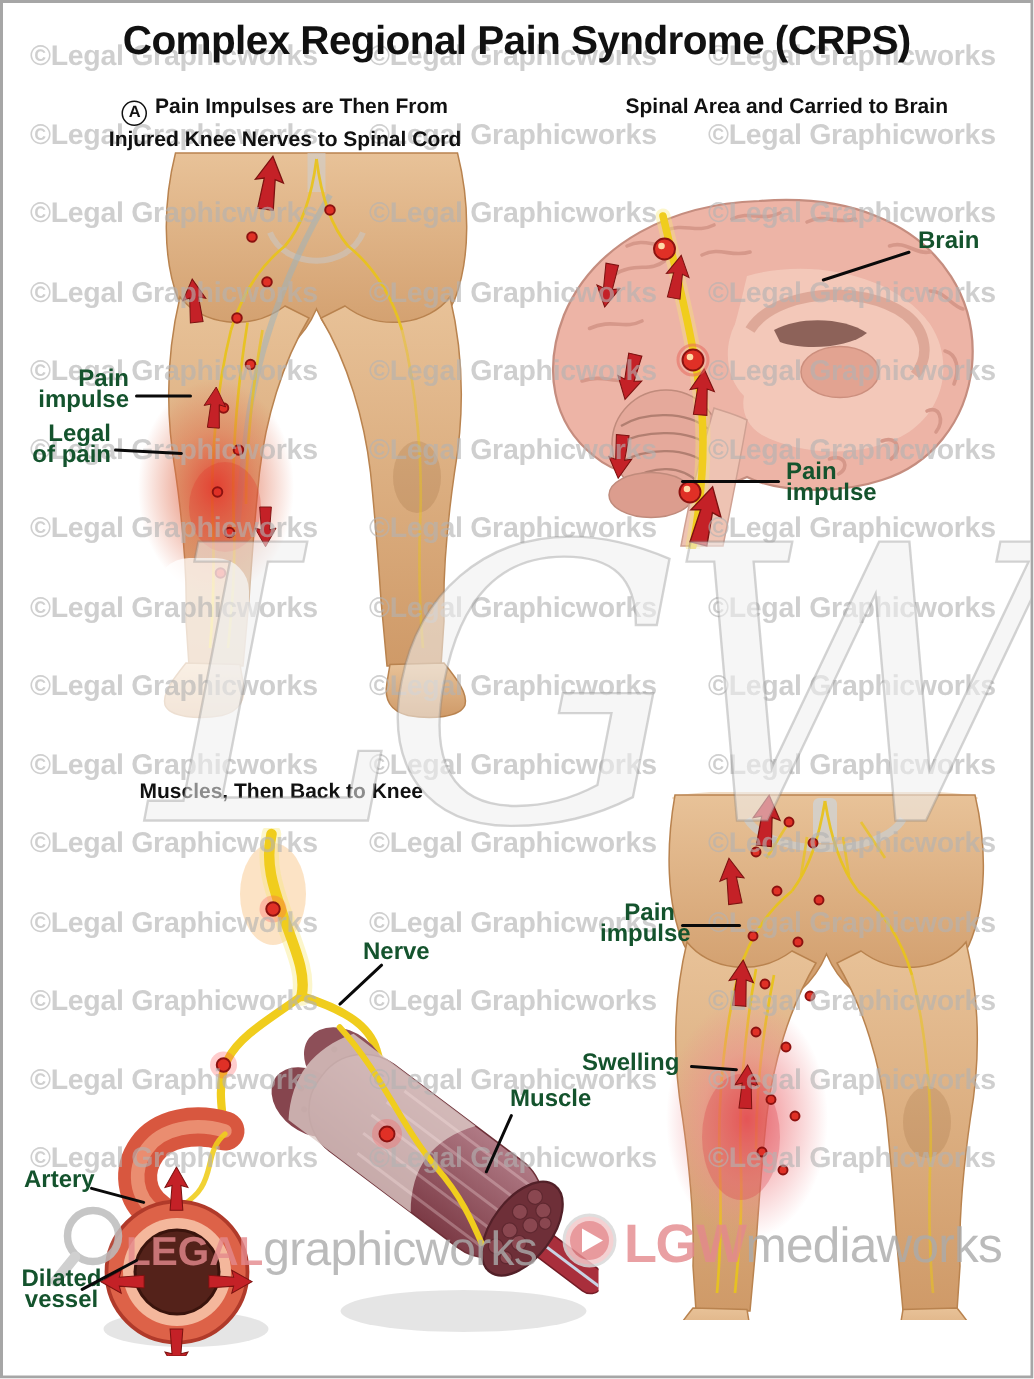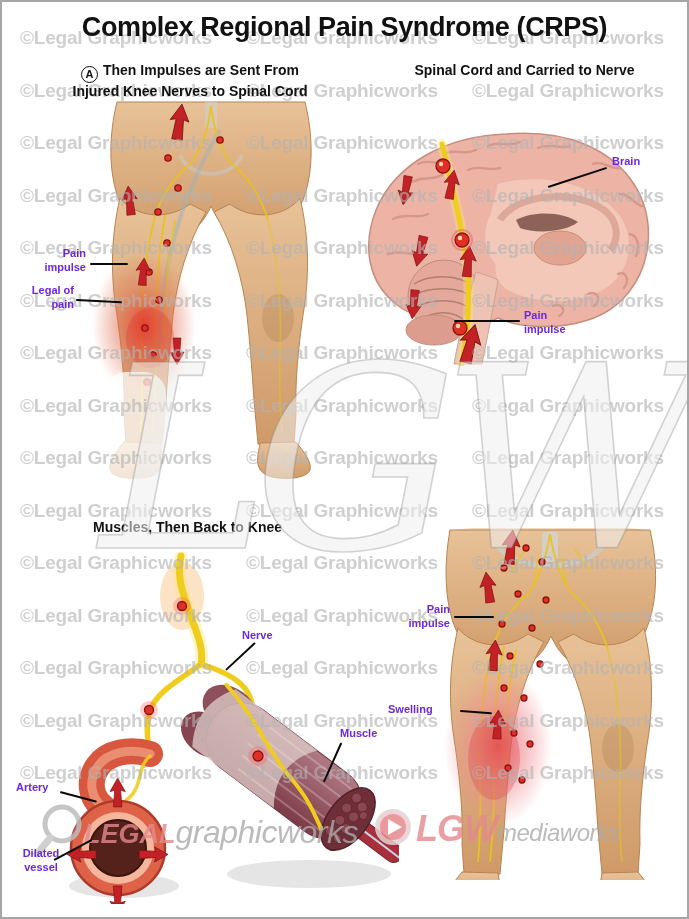--- a/index.html
+++ b/index.html
@@ -18,37 +18,37 @@
      -webkit-text-stroke:1.6px rgba(128,128,128,.32);
      text-shadow:0 0 1px rgba(140,140,140,.15);}
   
   .title{left:0;top:10px;width:100%;text-align:center;font-size:27px;font-weight:bold;
          letter-spacing:-0.4px;}
   .panel-header{font-size:14px;font-weight:bold;line-height:17px;text-align:center;}
   .badge{display:inline-flex;width:15px;height:15px;border:1.7px solid #111;border-radius:50%;
          align-items:center;justify-content:center;font-size:11px;font-weight:bold;
          margin-right:5px;vertical-align:-3px;}
   
-  .label{position:absolute;z-index:5;font-size:11px;font-weight:bold;line-height:14px;color:#6d28d9;}
+  .label{position:absolute;z-index:5;font-size:16px;font-weight:bold;line-height:14px;color:#14532d;}
   .ta-r{text-align:right;} .ta-c{text-align:center;}
   .line{position:absolute;z-index:5;height:2.4px;background:#0a0a0a;border-radius:2px;
         transform-origin:left center;}
   
   .nerve{stroke:var(--nerve-yellow,#f0cd1d);fill:none;stroke-linecap:round;}
   .nerve-glow{stroke:#f8e876;fill:none;stroke-linecap:round;opacity:.38;}
   .arrow{fill:var(--accent-red,#c42127);stroke:#7c1210;stroke-width:.8;}
   .dot{fill:#e03026;stroke:#8c1210;stroke-width:1.3;}
   .gyri{stroke:#d6988a;stroke-width:2.4;fill:none;stroke-linecap:round;}
   .stria{stroke:#b27f71;stroke-width:1.5;fill:none;}
   
-  .brand{position:absolute;z-index:4;white-space:nowrap;opacity:.8;font-style:italic;}
+  .brand{position:absolute;z-index:4;white-space:nowrap;opacity:.8;}
   .brand-accent{color:var(--brand-pink,#e4898d);font-weight:bold;}
   .brand-rest{color:#ababab;}
   .b1-accent{font-size:27px;} .b1-rest{font-size:32px;letter-spacing:-0.5px;}
-  .b2-accent{font-size:36px;letter-spacing:-1px;} .b2-rest{font-size:24px;letter-spacing:-0.5px;text-align:center;}
+  .b2-accent{font-size:36px;letter-spacing:-1px;} .b2-rest{font-size:33px;letter-spacing:-0.5px;text-align:center;}
   .tagline{position:absolute;z-index:4;left:0;top:853px;width:100%;text-align:center;
            font-size:21px;letter-spacing:-0.2px;color:var(--tagline-gray,#9b9b9b);opacity:.9;}
   .footer-icon{position:absolute;z-index:4;opacity:.85;}
 </style>
 </head>
 <body>
 
 <div class="page">
 
   <svg width="0" height="0" style="position:absolute" aria-hidden="true">
@@ -331,26 +331,26 @@
       <use href="#arrowU" class="arrow" transform="translate(80,112) scale(.9) rotate(5,9,17)"></use>
       <use href="#arrowU" class="arrow" transform="translate(84,182) scale(.85) rotate(3,9,17)"></use>
     </g>
     <path fill="url(#skinG)" stroke="#b9834f" stroke-width="1" d="M56,344 C48,354 40,364 42,372 C45,380 64,382 80,379 C92,376 96,368 94,357 L92,345 Z"></path>
     <path fill="url(#skinG)" stroke="#b9834f" stroke-width="1" d="M232,344 C240,354 248,364 246,372 C243,380 224,382 208,379 C196,376 192,368 194,357 L196,345 Z"></path>
   </svg>
 
   <div class="txt title">Complex Regional Pain Syndrome (CRPS)</div>
 
   <div class="txt panel-header" style="left:38px;top:60px;width:300px">
-    <div><span class="badge">A</span><span>Then Impulses are Sent From</span></div>
+    <div><span class="badge">A</span><span>Pain Impulses are Then From</span></div>
     <div>Injured Knee Nerves to Spinal Cord</div>
   </div>
 
   <div class="txt panel-header" style="left:375px;top:60px;width:295px">
-    <div>Spinal Cord and Carried to Nerve</div>
+    <div>Spinal Area and Carried to Brain</div>
   </div>
 
   <div class="txt panel-header" style="left:28px;top:517px;width:315px">
     <div>Muscles, Then Back to Knee</div>
   </div>
 
 
   <div class="label ta-r" style="left:22px;top:244px;width:62px">Pain impulse</div>
   <div class="line" style="left:88px;top:261px;width:38px"></div>
   <div class="label ta-r" style="left:14px;top:281px;width:58px">Legal of pain</div>

